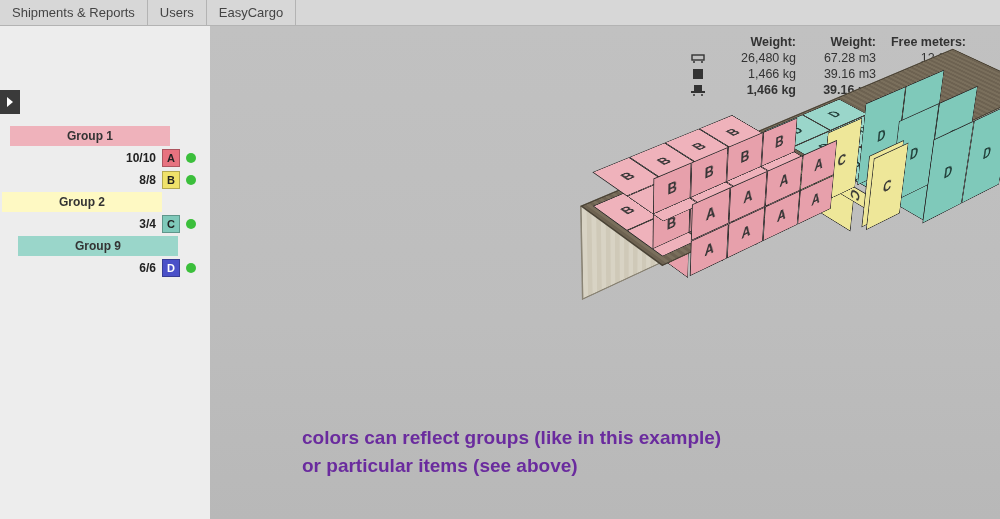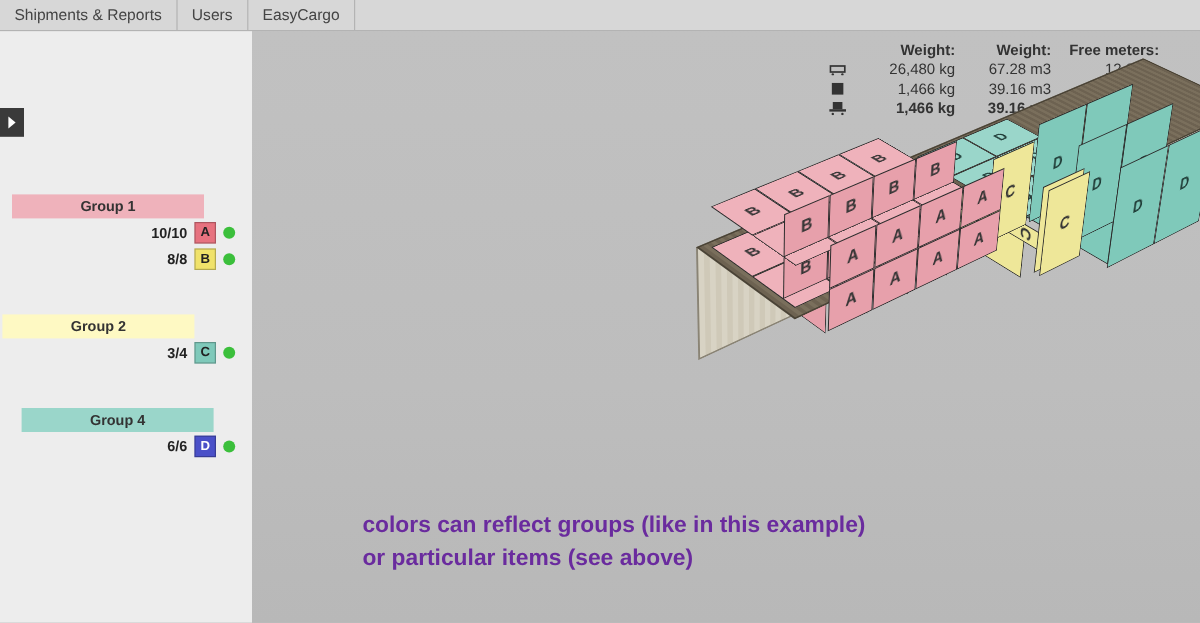--- a/index.html
+++ b/index.html
@@ -10,21 +10,21 @@
   .nav { display: flex; align-items: stretch; height: 26px; background: #d7d7d7; border-bottom: 1px solid #b3b3b3; font-size: 13px; color: #444; }
   .nav .tab { padding: 0 12px; display: flex; align-items: center; border-right: 1px solid #b3b3b3; cursor: pointer; }
   .nav .tab.app { background: #e9e9e9; color: #444; }
 
   
   .sidebar { position: absolute; left: 0; top: 26px; width: 210px; height: calc(519px - 26px); background: #ededed; }
   .expand-handle { position: absolute; left: 0; top: 64px; width: 20px; height: 24px; background: #3a3a3a; display: flex; align-items: center; justify-content: center; cursor: pointer; }
   .expand-handle svg { fill: #fff; }
 
   .groups { position: absolute; left: 0; top: 100px; width: 210px; }
-  .group-header { height: 20px; display: flex; align-items: center; justify-content: center; font-size: 12px; font-weight: bold; color: #333; margin-bottom: 2px; margin-top: 36px; }
+  .group-header { height: 20px; display: flex; align-items: center; justify-content: center; font-size: 12px; font-weight: bold; color: #333; margin-bottom: 2px; }
   .group-header.indent1 { margin-left: 10px; width: 160px; }
   .group-header.indent2 { margin-left: 2px; width: 160px; }
   .group-header.indent3 { margin-left: 18px; width: 160px; }
 
   .item-row { display: flex; align-items: center; justify-content: flex-end; height: 20px; padding-right: 14px; font-size: 12px; font-weight: bold; color: #222; margin-bottom: 2px; }
   .item-row .count { margin-right: 6px; }
   .item-row .swatch { width: 18px; height: 18px; display: flex; align-items: center; justify-content: center; font-size: 11px; font-weight: bold; color: #222; margin-right: 6px; border: 1px solid rgba(0,0,0,0.25); }
   .item-row .dot { width: 10px; height: 10px; border-radius: 50%; background: #3bbf3b; }
 
   
@@ -93,21 +93,21 @@
       <span class="dot"></span>
     </div>
 
     <div class="group-header indent2" style="background:#fef9c3">Group 2</div>
     <div class="item-row">
       <span class="count">3/4</span>
       <span class="swatch" style="background:#7fc9ba">C</span>
       <span class="dot"></span>
     </div>
 
-    <div class="group-header indent3" style="background:#9ad6ca">Group 4</div>
+    <div class="group-header indent3" style="background:#9ad6ca">Group 9</div>
     <div class="item-row">
       <span class="count">6/6</span>
       <span class="swatch" style="background:#4a50c8;color:#fff">D</span>
       <span class="dot"></span>
     </div>
   </div>
 </div>
 
 <div class="viewport">
 

